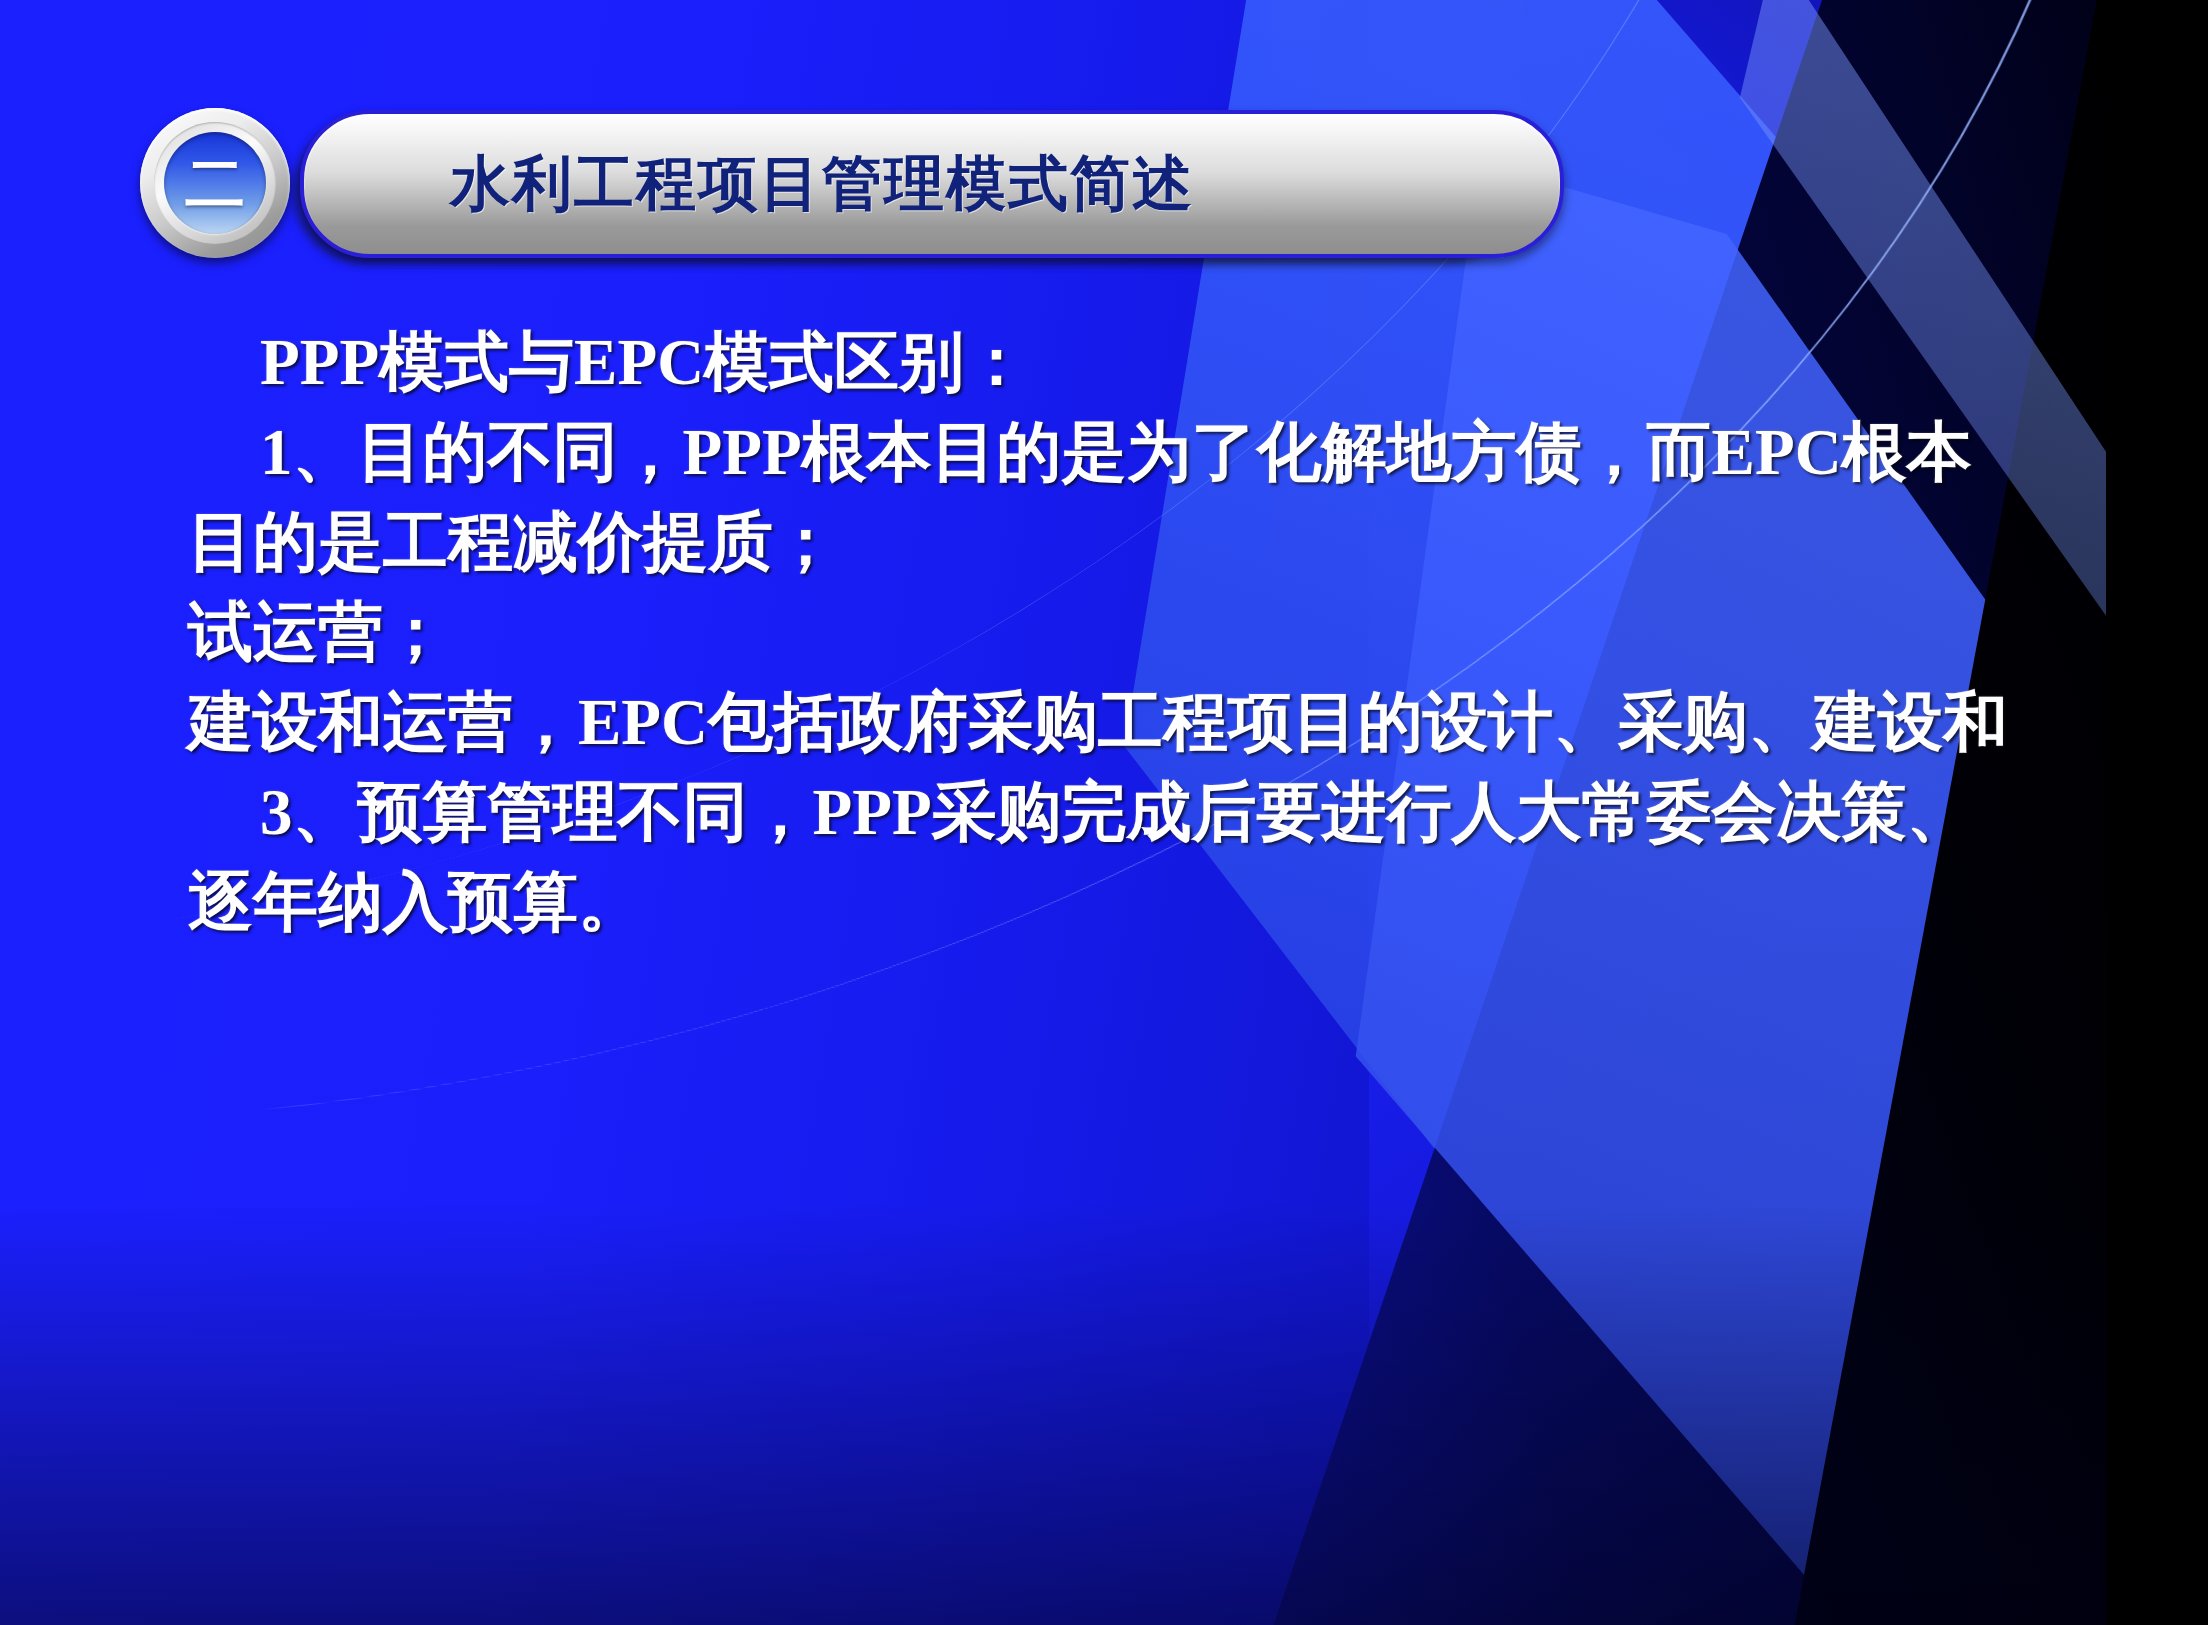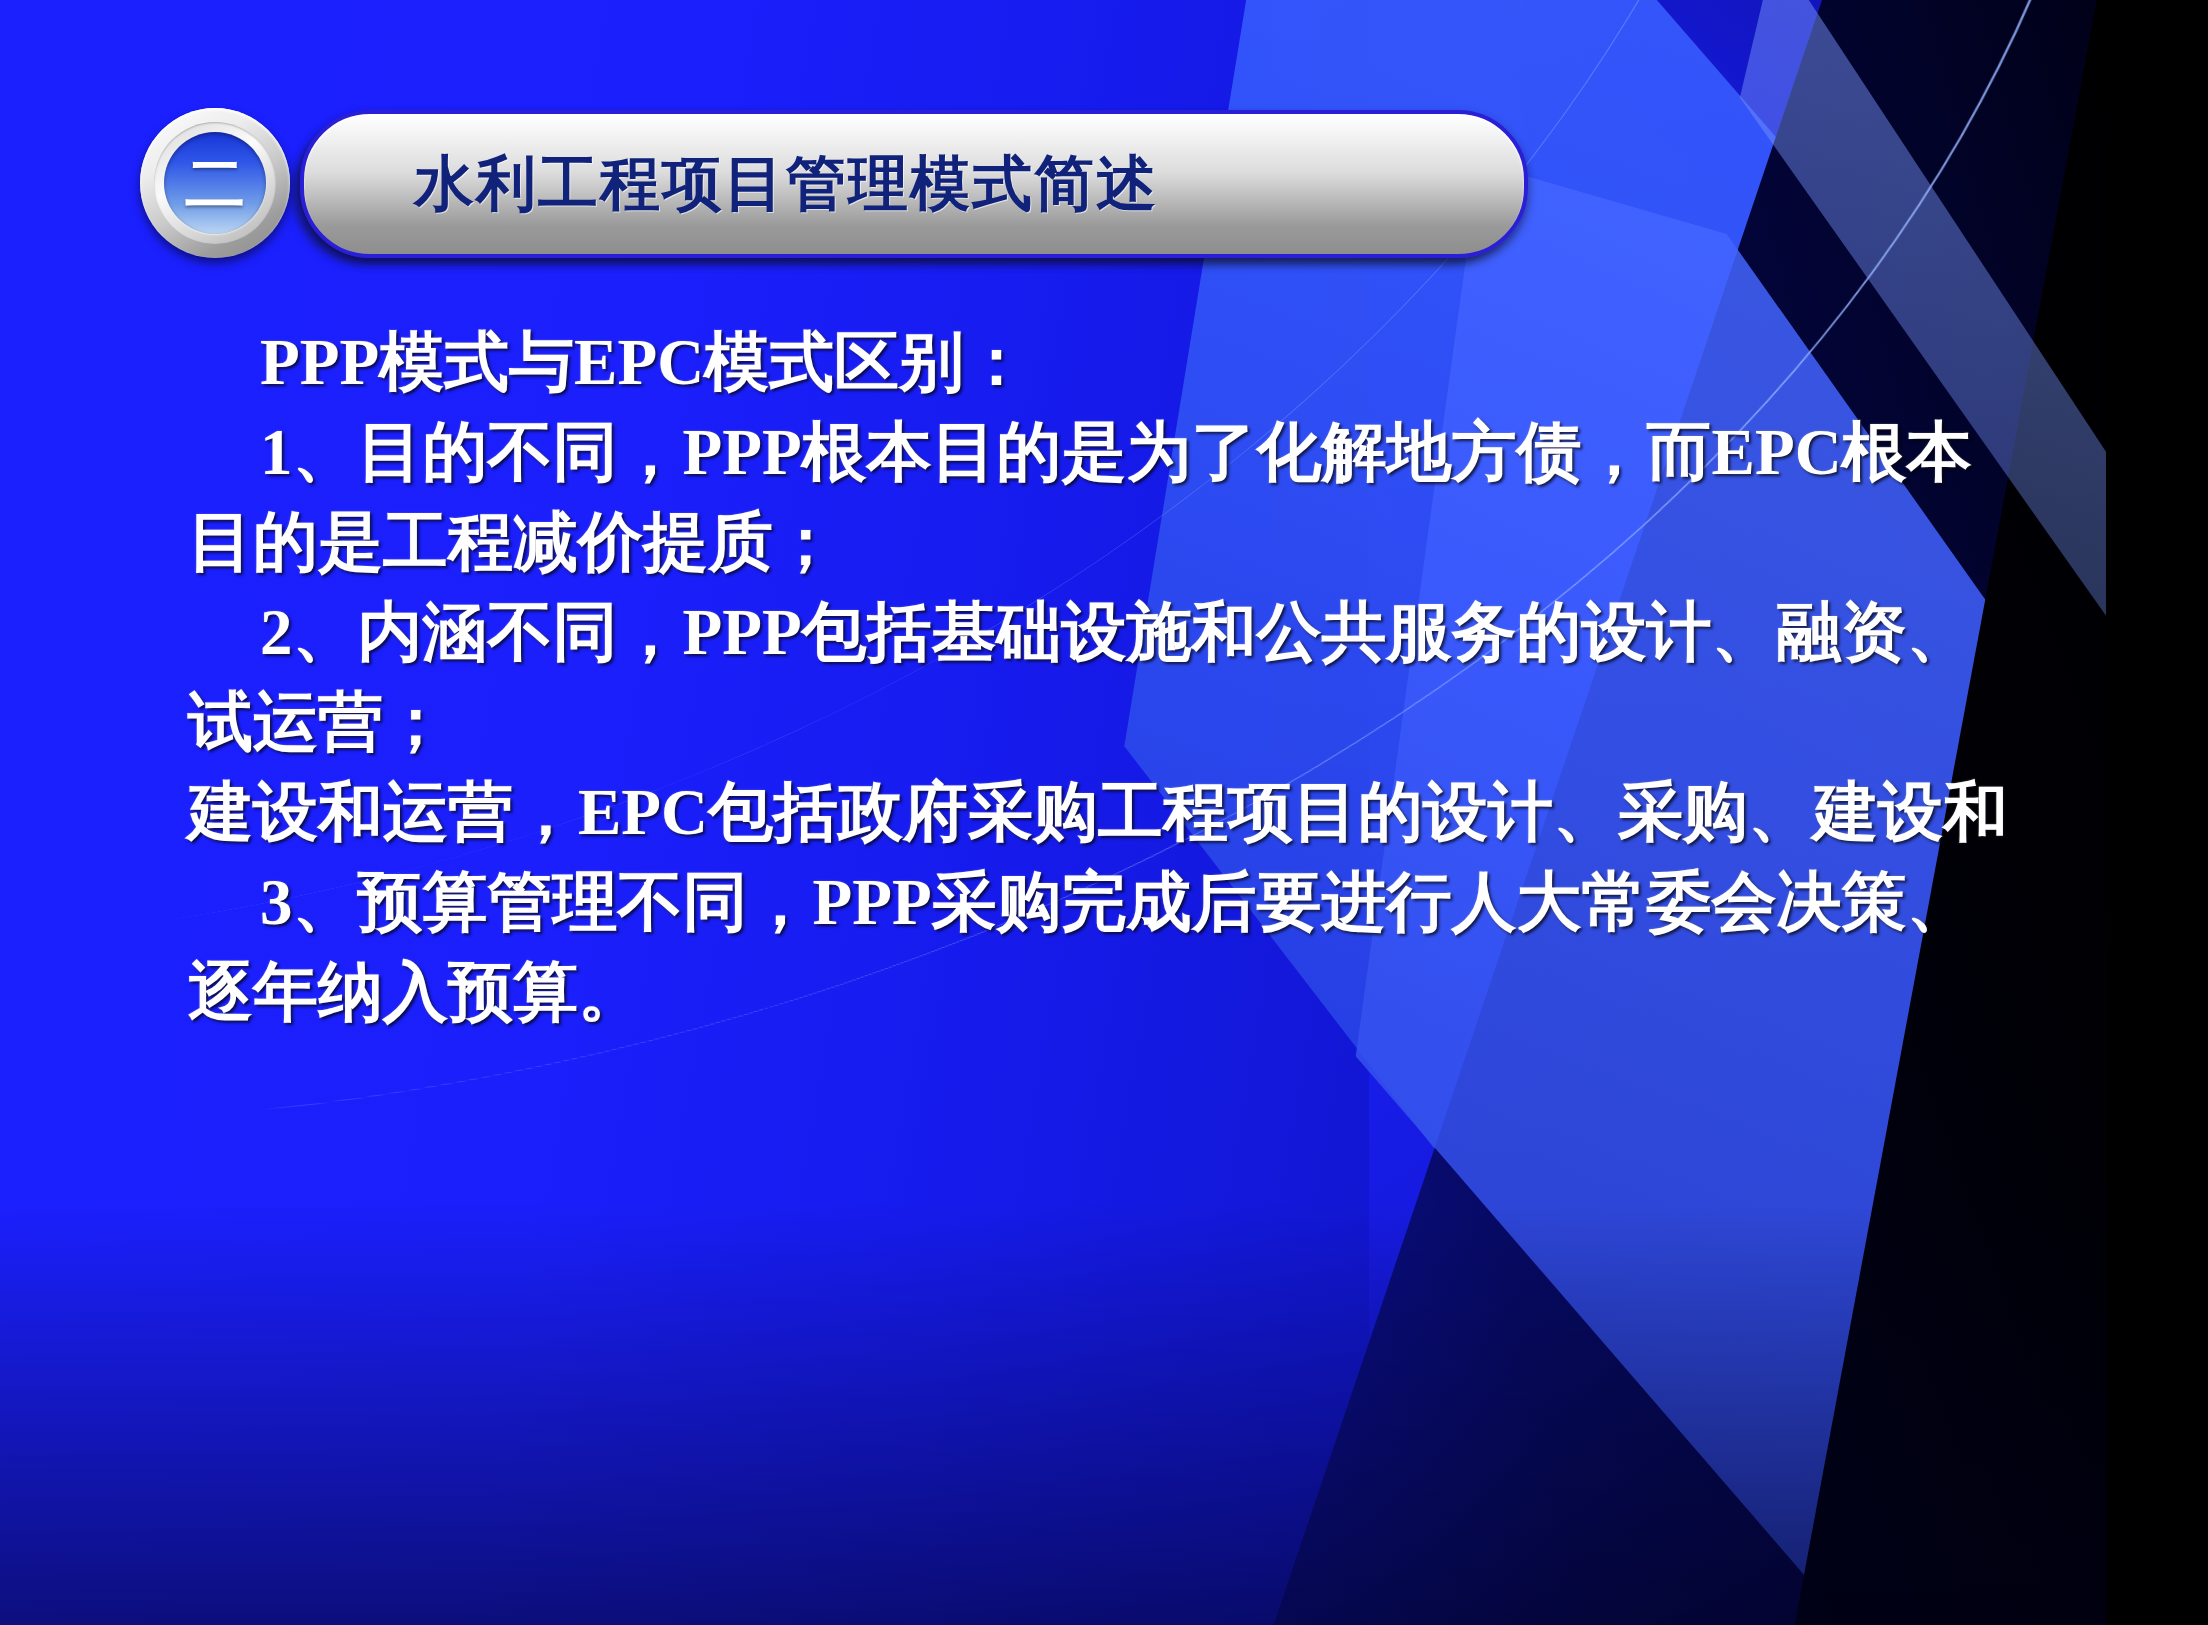--- a/index.html
+++ b/index.html
@@ -83,21 +83,21 @@
     position:absolute;left:140px;top:108px;
     width:1380px;height:148px;
   }
   .title-pill{
     position:absolute;left:160px;top:2px;
     width:1220px;height:140px;
     border-radius:70px;
     background:linear-gradient(180deg,#ffffff 0%,#f2f2f2 16%,#dcdcdc 42%,#b9b9b9 62%,#9a9a9a 80%,#8e8e8e 100%);
     border:4px solid #2a1fd6;
     box-shadow:0 5px 10px rgba(0,0,0,.45), inset 0 2px 2px rgba(255,255,255,.9);
-    display:flex;align-items:center;
+    display:flex;align-items:center;padding-left:36px;
   }
   .title-pill-shadow{
     position:absolute;left:152px;top:12px;
     width:1228px;height:144px;
     border-radius:72px;
     background:rgba(20,20,40,.45);
     filter:blur(4px);
   }
   .title-text{
     margin-left:110px;
@@ -182,20 +182,19 @@
       <div class="badge-inner">
         <span class="badge-char">二</span>
       </div>
     </div>
   </div>
 
   <div class="body">
     <p class="head">PPP模式与EPC模式区别：</p>
     <p class="indent">1、目的不同，PPP根本目的是为了化解地方债，而EPC根本</p>
     <p>目的是工程减价提质；</p>
-    <p class="indent">2、内涵不同，PPP包括基础设施和公共服务的设计、融资、</p>
     <p>试运营；</p>
     <p>建设和运营，EPC包括政府采购工程项目的设计、采购、建设和</p>
     <p class="indent">3、预算管理不同，PPP采购完成后要进行人大常委会决策、</p>
     <p>逐年纳入预算。</p>
   </div>
 
 </div>
 
 </body></html>

